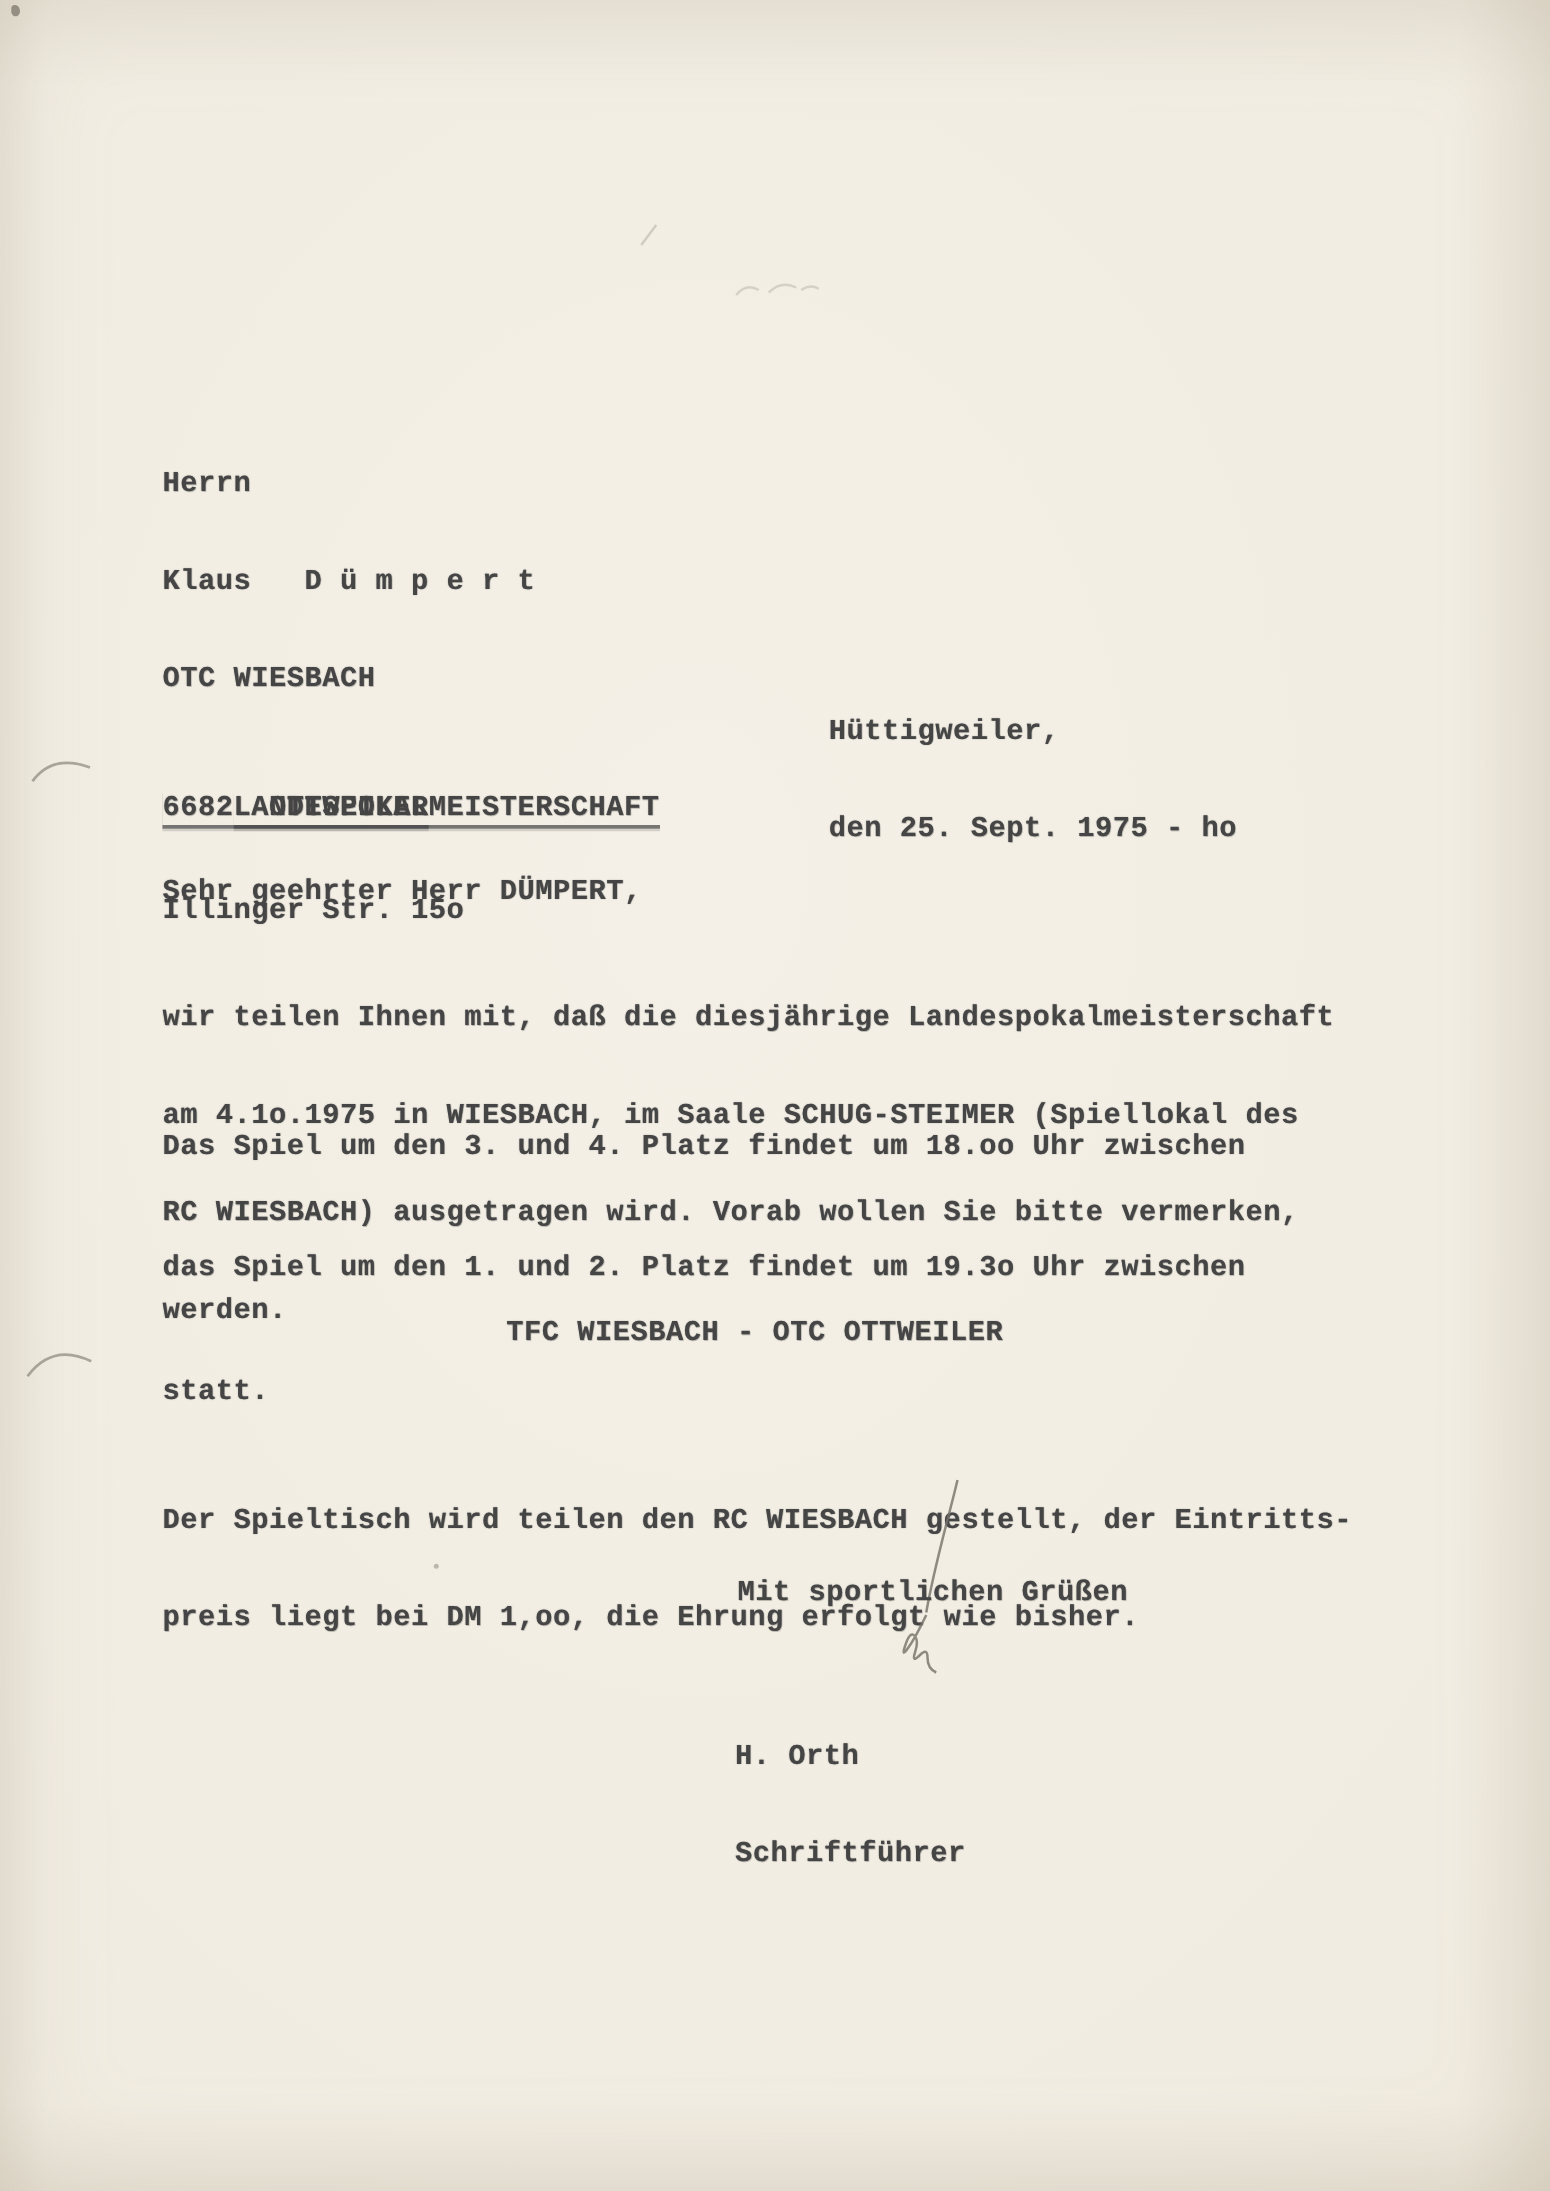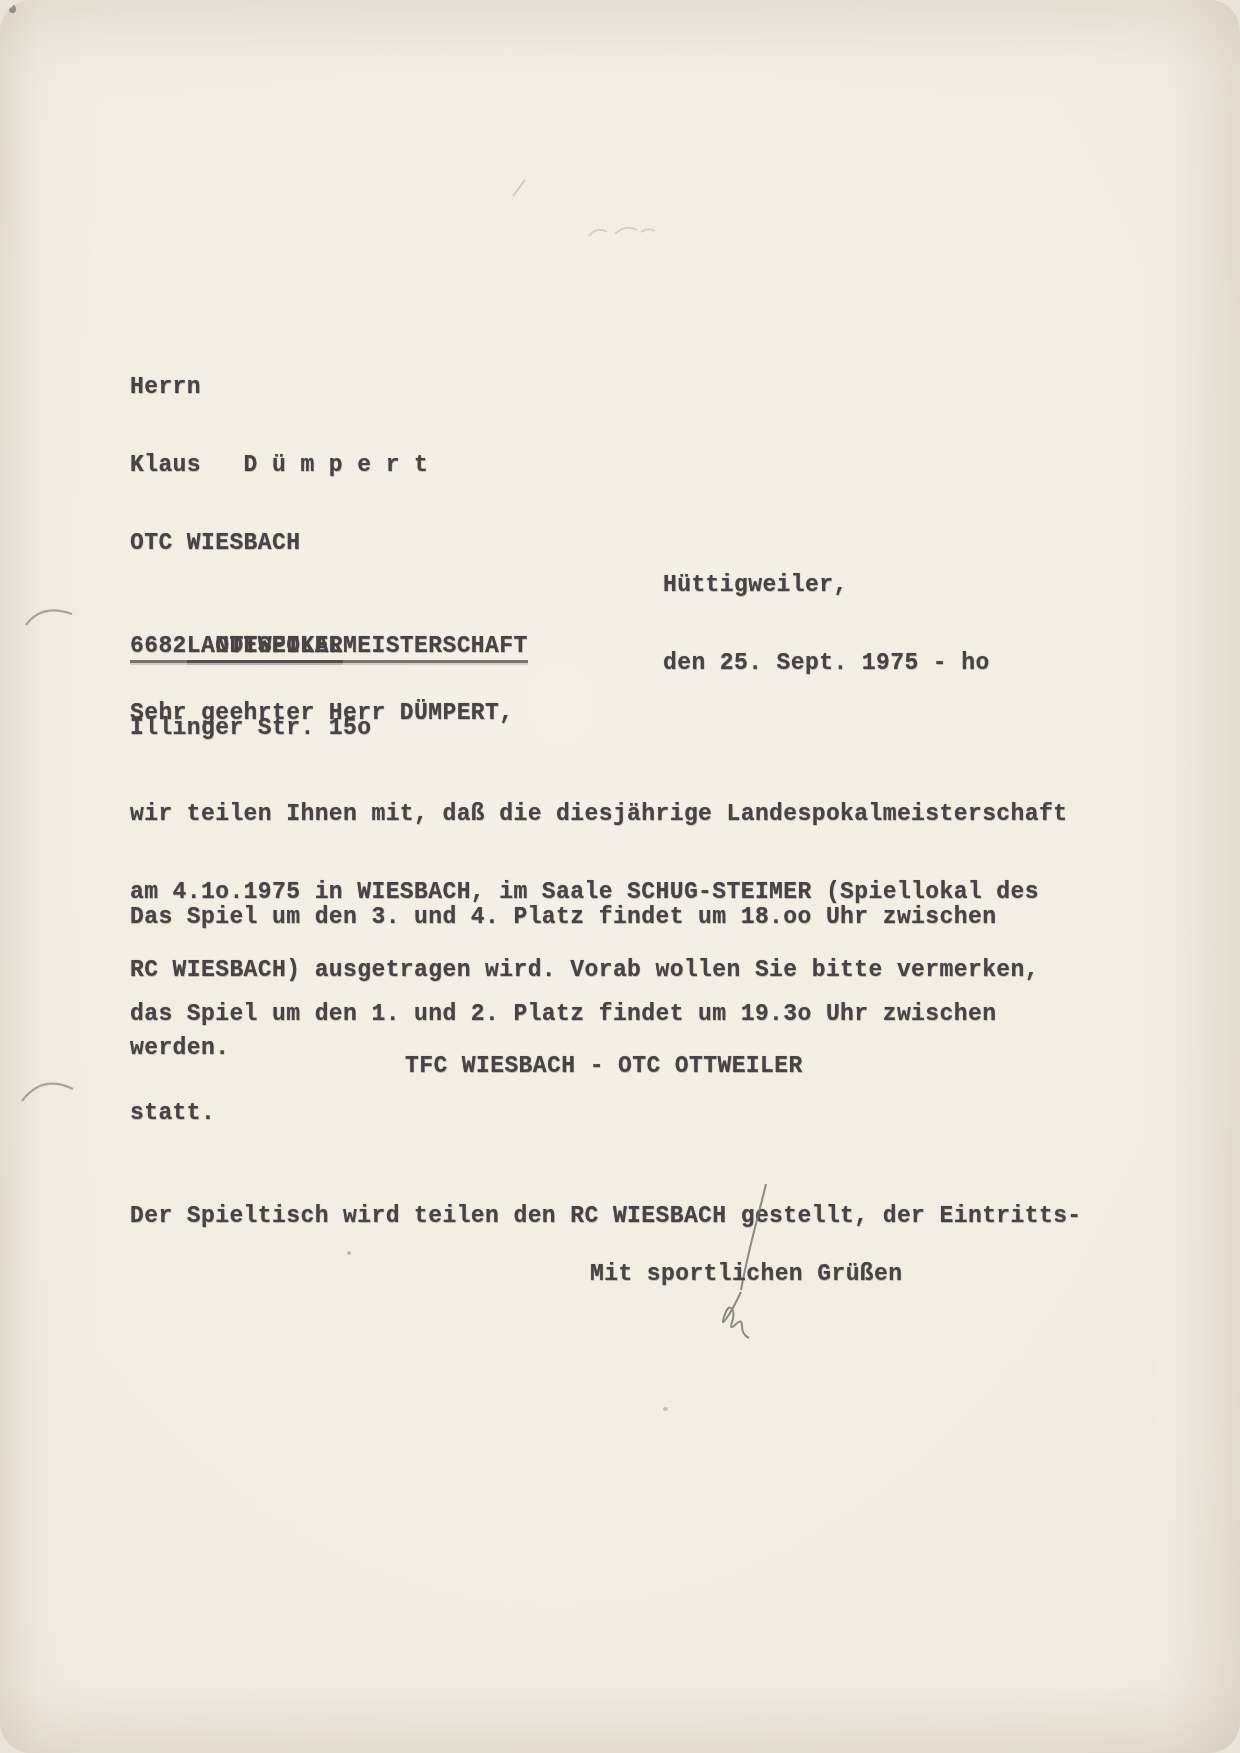--- a/index.html
+++ b/index.html
@@ -7,21 +7,20 @@
     position:relative;
     width:1240px; height:1753px;
     margin:0 auto;
     background:
       radial-gradient(ellipse 1400px 1900px at 45% 40%, #f4f0e7 0%, #f1ece1 60%, #ece5d7 100%);
     box-shadow: inset 0 0 90px rgba(175,163,140,0.22);
     font-family:"Liberation Mono","DejaVu Sans Mono",monospace;
     font-weight:700;
     color:#454545;
     overflow:hidden;
-    border-radius:31px;
   }
   .edge-shade {
     position:absolute; inset:0; pointer-events:none;
     background:
       linear-gradient(90deg, rgba(160,148,125,0.10) 0%, rgba(160,148,125,0) 3%, rgba(160,148,125,0) 94%, rgba(160,148,125,0.12) 100%),
       linear-gradient(0deg, rgba(160,148,125,0.10) 0%, rgba(160,148,125,0) 4%, rgba(160,148,125,0) 96%, rgba(160,148,125,0.08) 100%);
   }
   .t {
     position:absolute;
     white-space:pre;
@@ -93,21 +92,26 @@
   <div class="t" style="left:405px; top:1053px;">TFC WIESBACH - OTC OTTWEILER</div>
 
   <svg class="mark" style="left:18px; top:1072px;" width="62" height="36" viewBox="0 0 62 36">
     <path d="M4 29 Q 24 2 55 17" stroke="#918c82" stroke-width="2.2" fill="none" opacity="0.75"></path>
   </svg>
 
   <div class="t" style="left:130px; top:1100px;">statt.</div>
 
   <div class="t" style="left:130px; top:1151px;">
     <div>Der Spieltisch wird teilen den RC WIESBACH gestellt, der Eintritts-</div>
+    <div>preis liegt bei DM 1,oo, die Ehrung erfolgt wie bisher.</div>
   </div>
 
   <svg class="mark" style="left:690px; top:1180px;" width="100" height="175" viewBox="0 0 100 175">
     <path d="M76 4 C 70 30, 58 70, 51 110" stroke="#737069" stroke-width="2" fill="none" opacity="0.8"></path>
     <path d="M51 112 q -9 19 -15 27 q -5 7 -2 -2 q 4 -13 8 -8 q 3 4 0 13 q -3 9 4 2 q 6 -6 6 2 q 0 9 7 12" stroke="#737069" stroke-width="2" fill="none" opacity="0.8"></path>
   </svg>
 
   <div class="t" style="left:590px; top:1261px;">Mit sportlichen Grüßen</div>
+  <div class="t" style="left:588px; top:1340px;">
+    <div>H. Orth</div>
+    <div>Schriftführer</div>
+  </div>
 </div>
 
 </body></html>

